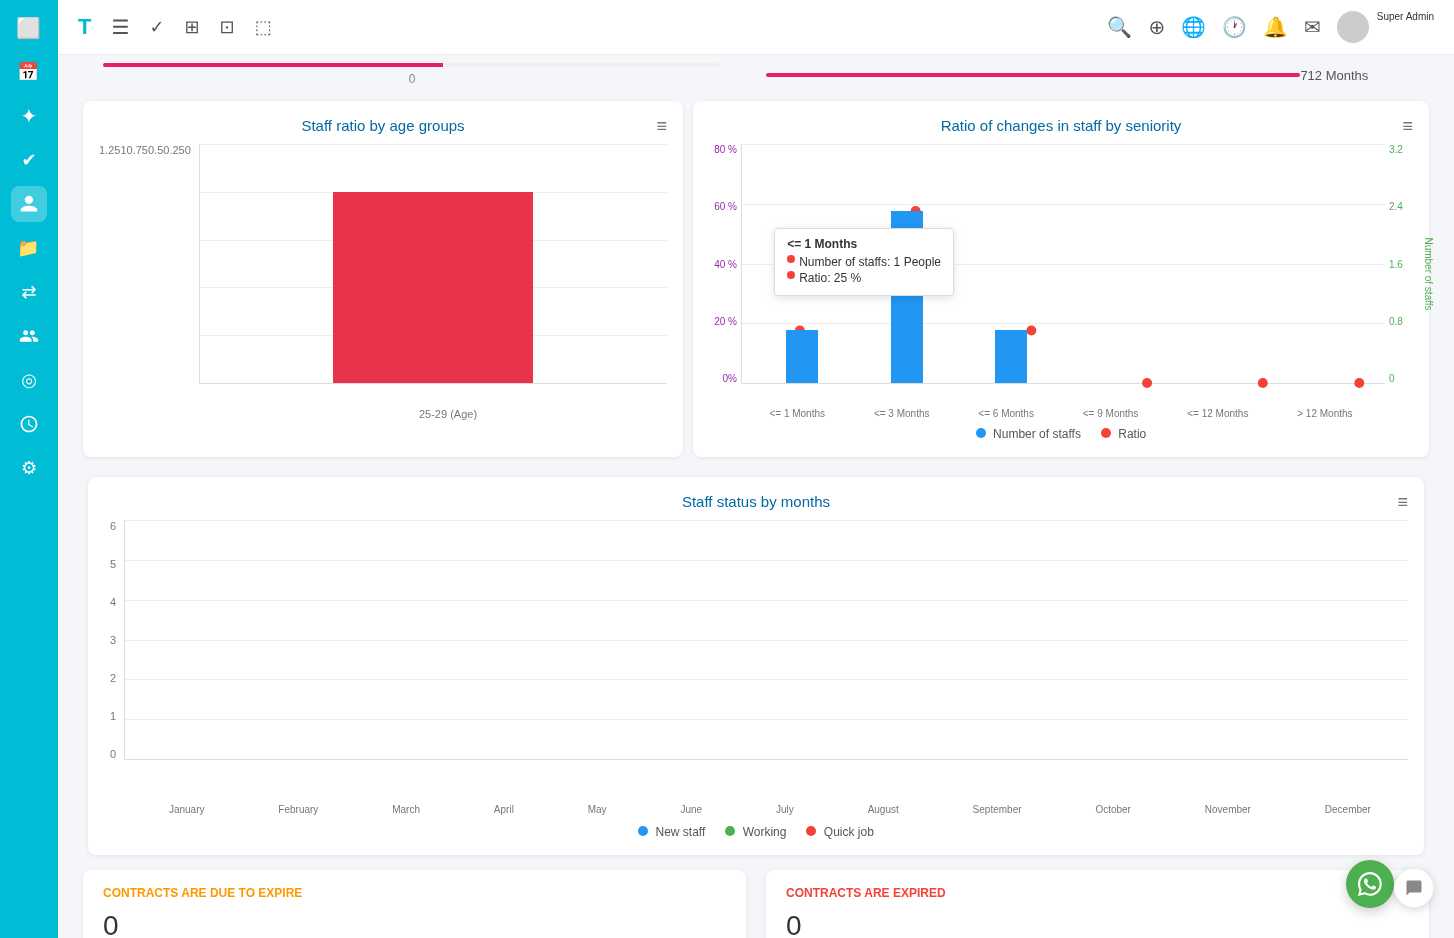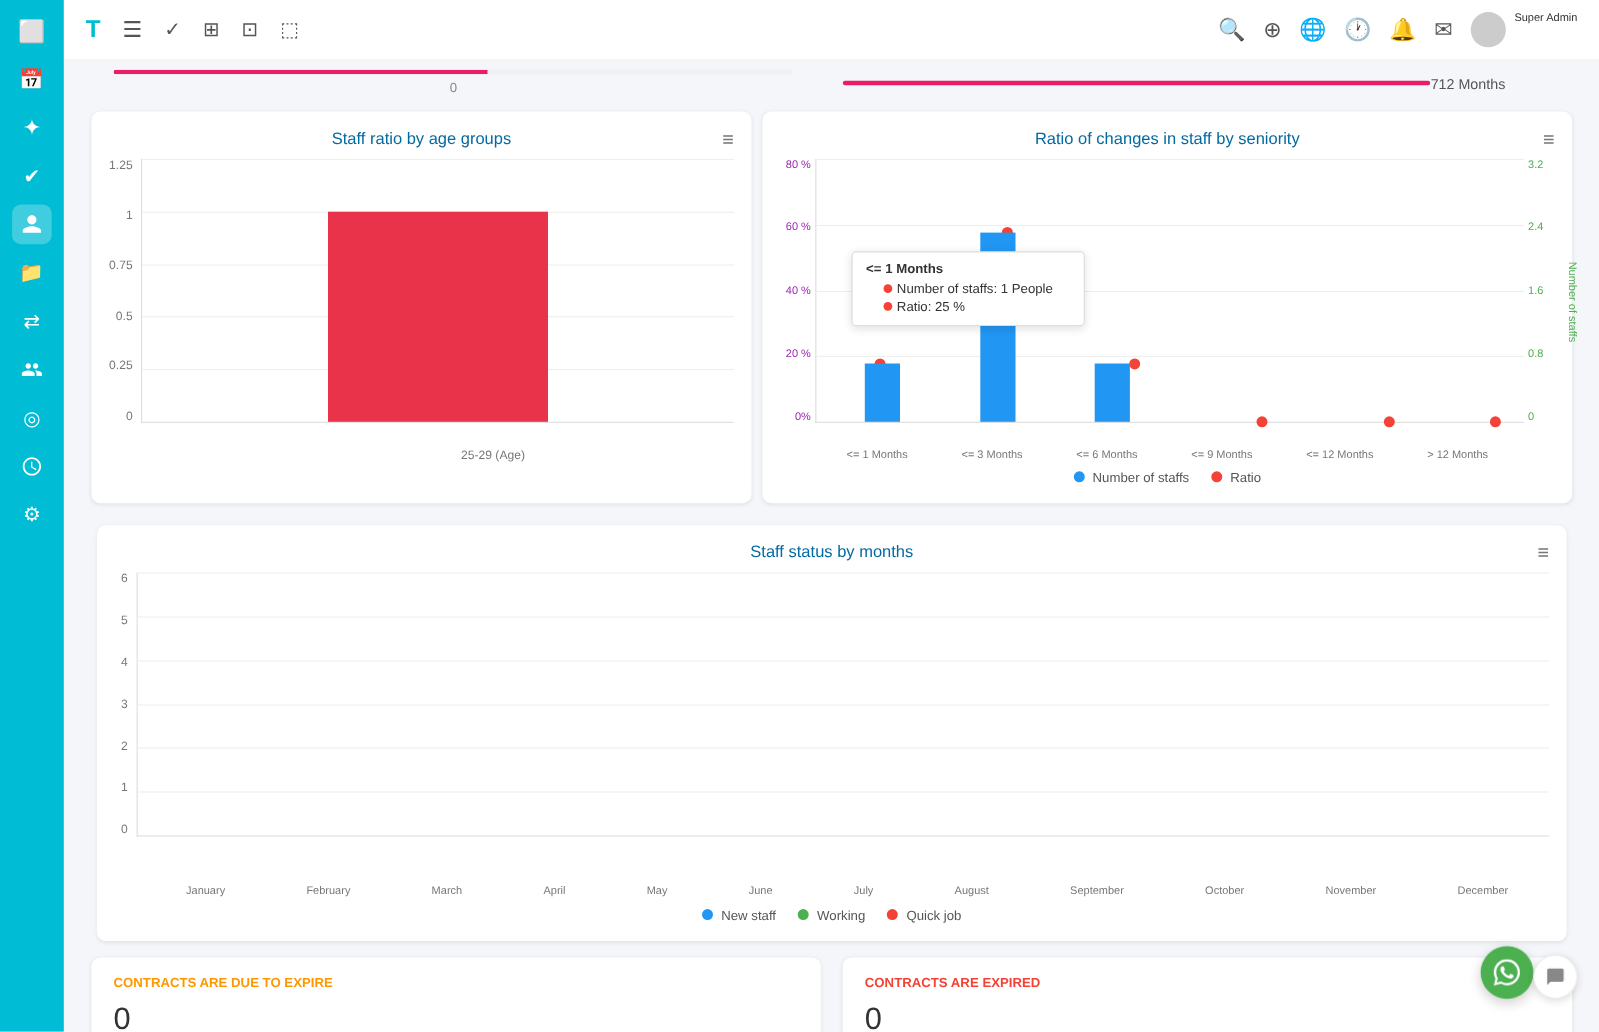--- a/index.html
+++ b/index.html
@@ -28,21 +28,21 @@
     .chart-card { background: white; border-radius: 8px; padding: 16px; box-shadow: 0 1px 4px rgba(0,0,0,0.08); }
     .chart-card.half { flex: 1; margin: 5px; }
     .chart-card.full { flex: 1; margin: 5px; }
     .chart-title { text-align: center; font-size: 15px; color: #0369a1; margin-bottom: 10px; font-weight: 500; }
     .chart-menu { float: right; cursor: pointer; color: #777; font-size: 18px; margin-top: -28px; }
     .seniority-legend { display: flex; align-items: center; justify-content: center; gap: 20px; font-size: 12px; color: #555; margin-top: 8px; }
     .legend-dot { width: 10px; height: 10px; border-radius: 50%; display: inline-block; margin-right: 4px; }
 
     
     .tooltip-box { position: absolute; background: white; border: 1px solid #ddd; border-radius: 4px; padding: 8px 12px; font-size: 12px; color: #333; box-shadow: 0 2px 8px rgba(0,0,0,0.12); z-index: 10; top: 30px; left: 30px; white-space: nowrap; }
-    .tooltip-row { display: flex; align-items: center; gap: 4px; margin: 2px 16px; }
+    .tooltip-row { display: flex; gap: 4px; margin: 2px 0; }
     .tooltip-dot { width: 8px; height: 8px; border-radius: 50%; }
     .tooltip-title { font-weight: 600; margin-bottom: 4px; }
     .monthly-legend { display: flex; align-items: center; justify-content: center; gap: 20px; font-size: 12px; color: #555; margin-top: 8px; }
 
     
     .contracts-row { display: flex; padding: 10px 25px; gap: 20px; }
     .contract-card { flex: 1; background: white; border-radius: 8px; padding: 16px 20px; box-shadow: 0 1px 4px rgba(0,0,0,0.08); }
     .contract-title { font-size: 12px; font-weight: 600; margin-bottom: 10px; }
     .contract-title.expire-soon { color: #ff9800; }
     .contract-title.expired { color: #f44336; }
@@ -134,21 +134,21 @@
 
     <div class="chart-row">
 
       <div class="chart-card half" style="max-width:600px;">
         <div style="position:relative;">
           <div class="chart-title">Staff ratio by age groups</div>
           <span class="chart-menu">≡</span>
         </div>
         <div style="display:flex; height:260px;">
 
-          <div style="display:flex; flex-direction:column; justify-content:space-between; height:240px; padding-right:8px; font-size:11px; color:#777; text-align:right; padding-top:0;">
+          <div style="display:flex; flex-direction:row; justify-content:space-between; height:240px; padding-right:8px; font-size:11px; color:#777; text-align:right; padding-top:0;">
             <span>1.25</span>
             <span>1</span>
             <span>0.75</span>
             <span>0.5</span>
             <span>0.25</span>
             <span>0</span>
           </div>
 
           <div style="flex:1; position:relative; height:240px; border-bottom:1px solid #ddd; border-left:1px solid #ddd;">
 

